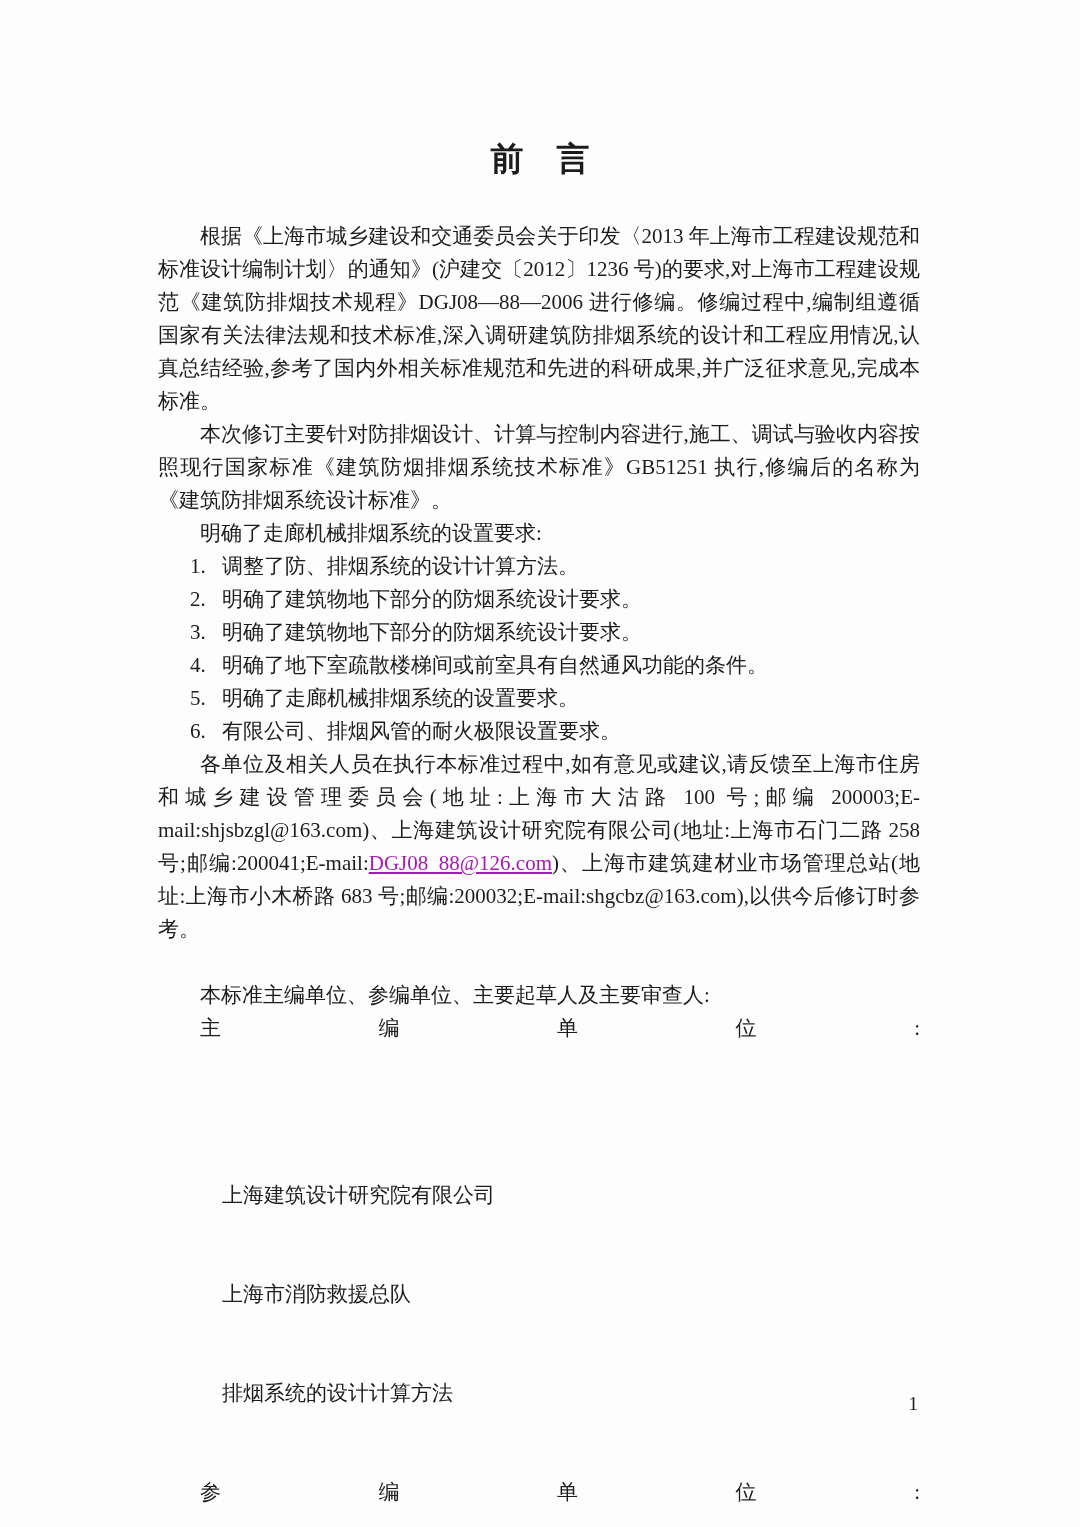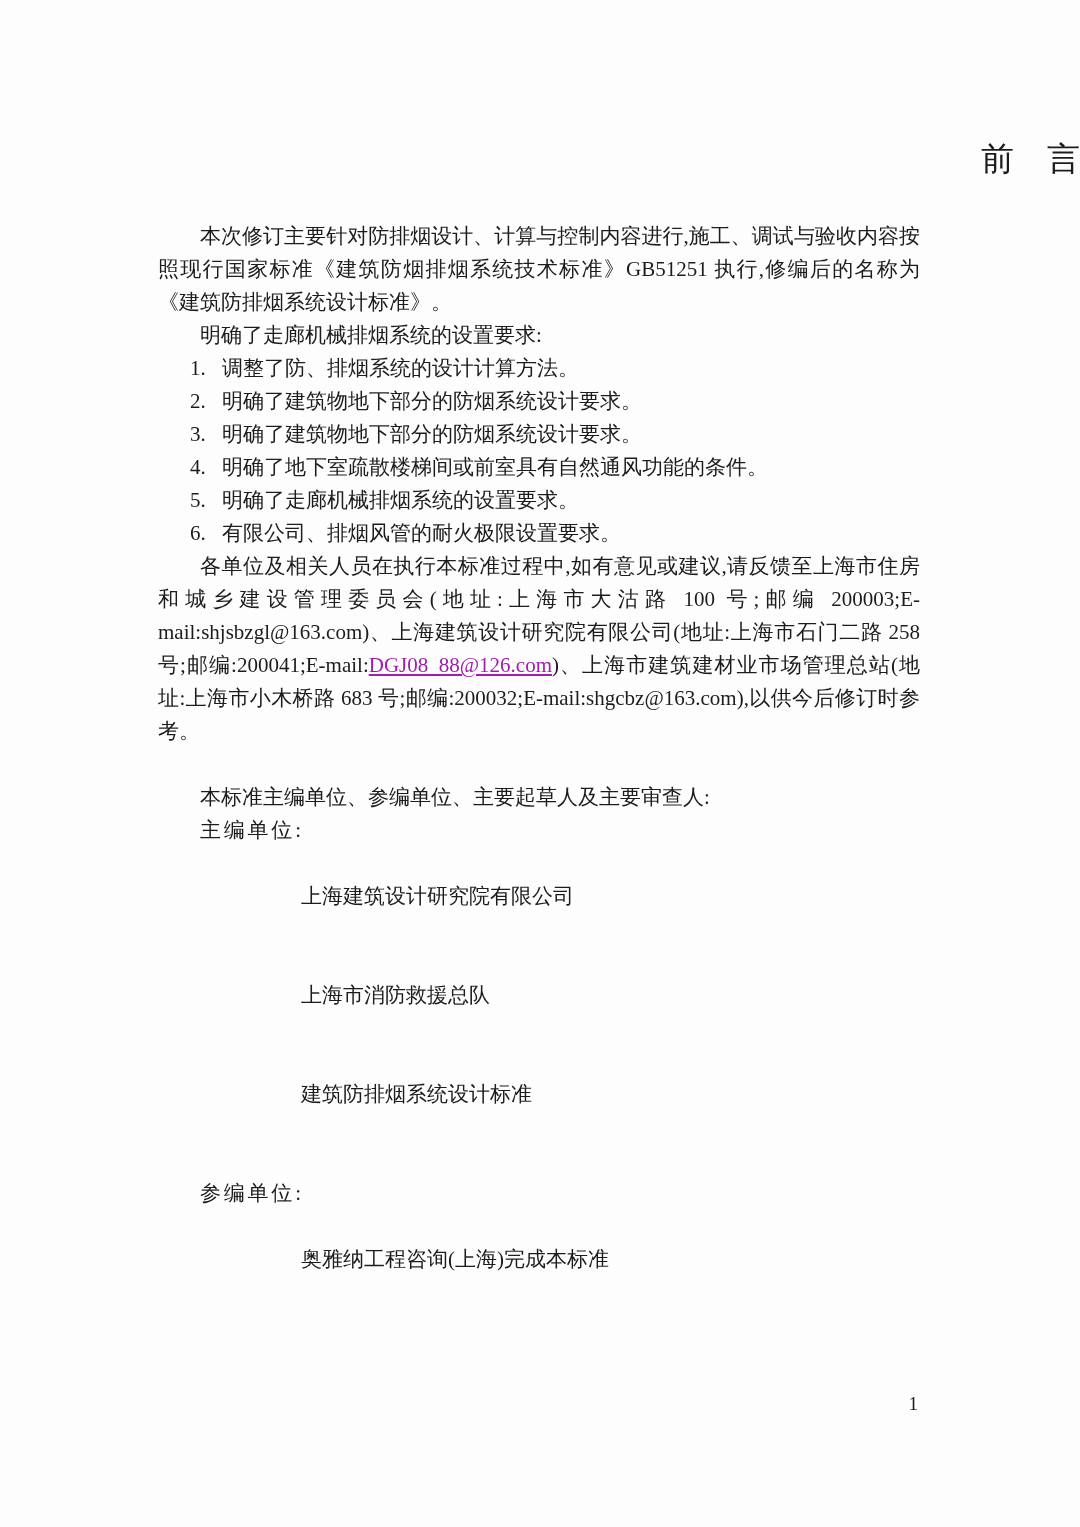--- a/index.html
+++ b/index.html
@@ -8,58 +8,59 @@
     width: 1080px;
     height: 1527px;
     margin: 0 auto;
     background: #fdfdfd;
     color: #1c1c1c;
     font-family: "Liberation Serif", "DejaVu Serif", serif;
     overflow: hidden;
   }
   .doc-title {
     margin: 142px 0 0 0;
-    text-align: right;
+    text-align: center;
     font-size: 33px;
     line-height: 34px;
-    font-weight: 400;
+    font-weight: 700;
   }
   .doc-body {
     margin: 44px 160px 0 158px;
     font-size: 21px;
     line-height: 33px;
     text-align: justify;
   }
   .doc-body p { margin: 0; text-indent: 42px; }
   .list-item { display: flex; padding-left: 32px; }
   .list-item .num { flex: 0 0 32px; }
   .list-item .txt { flex: 1; }
   .email-link { color: #a21caf; text-decoration: underline; cursor: pointer; }
   .credits { margin-top: 33px; }
-  .credit-row { display: flex; padding-left: 42px; }
+  .credit-row { display: flex; padding-left: 42px; flex-direction: column; }
   .credit-label { flex: 0 0 101px; text-align: justify; text-align-last: justify; white-space: nowrap; }
-  .credit-values { flex: 1; white-space: pre-wrap; }
+  .credit-values { flex: 1; white-space: pre-wrap; margin-left: 22px; }
   .credit-values div { min-height: 33px; }
   .page-number {
     position: absolute;
     top: 1392px;
     right: 162px;
     font-size: 19px;
     line-height: 24px;
   }
 </style>
 </head>
 <body>
 
 <div class="page">
 
   <h1 class="doc-title">前　言</h1>
 
   <div class="doc-body">
 
+    <p>根据《上海市城乡建设和交通委员会关于印发〈2013 年上海市工程建设规范和标准设计编制计划〉的通知》(沪建交〔2012〕1236 号)的要求,对上海市工程建设规范《建筑防排烟技术规程》DGJ08—88—2006 进行修编。修编过程中,编制组遵循国家有关法律法规和技术标准,深入调研建筑防排烟系统的设计和工程应用情况,认真总结经验,参考了国内外相关标准规范和先进的科研成果,并广泛征求意见,完成本标准。</p>
 
     <p>本次修订主要针对防排烟设计、计算与控制内容进行,施工、调试与验收内容按照现行国家标准《建筑防烟排烟系统技术标准》GB51251 执行,修编后的名称为《建筑防排烟系统设计标准》。</p>
 
     <p>明确了走廊机械排烟系统的设置要求:</p>
 
     <div class="list-item">
       <span class="num">1.</span>
         <span class="txt">调整了防、排烟系统的设计计算方法。</span>
     </div>
     <div class="list-item">
@@ -86,21 +87,21 @@
     <p><span>各单位及相关人员在执行本标准过程中,如有意见或建议,请反馈至上海市住房和城乡建设管理委员会(地址:上海市大沽路 100 号;邮编 200003;E-mail:shjsbzgl@163.com)、上海建筑设计研究院有限公司(地址:上海市石门二路 258 号;邮编:200041;E-mail:</span><a class="email-link">DGJ08_88@126.com</a><span>)、上海市建筑建材业市场管理总站(地址:上海市小木桥路 683 号;邮编:200032;E-mail:shgcbz@163.com),以供今后修订时参考。</span></p>
 
     <div class="credits">
       <p>本标准主编单位、参编单位、主要起草人及主要审查人:</p>
 
       <div class="credit-row">
         <span class="credit-label">主编单位:</span>
         <div class="credit-values">
           <div>上海建筑设计研究院有限公司</div>
           <div>上海市消防救援总队</div>
-          <div>建筑防排烟系统设计标准</div>
+          <div>排烟系统的设计计算方法</div>
         </div>
       </div>
 
       <div class="credit-row">
         <span class="credit-label">参编单位:</span>
         <div class="credit-values">
           <div>奥雅纳工程咨询(上海)完成本标准</div>
           
           
         </div>

